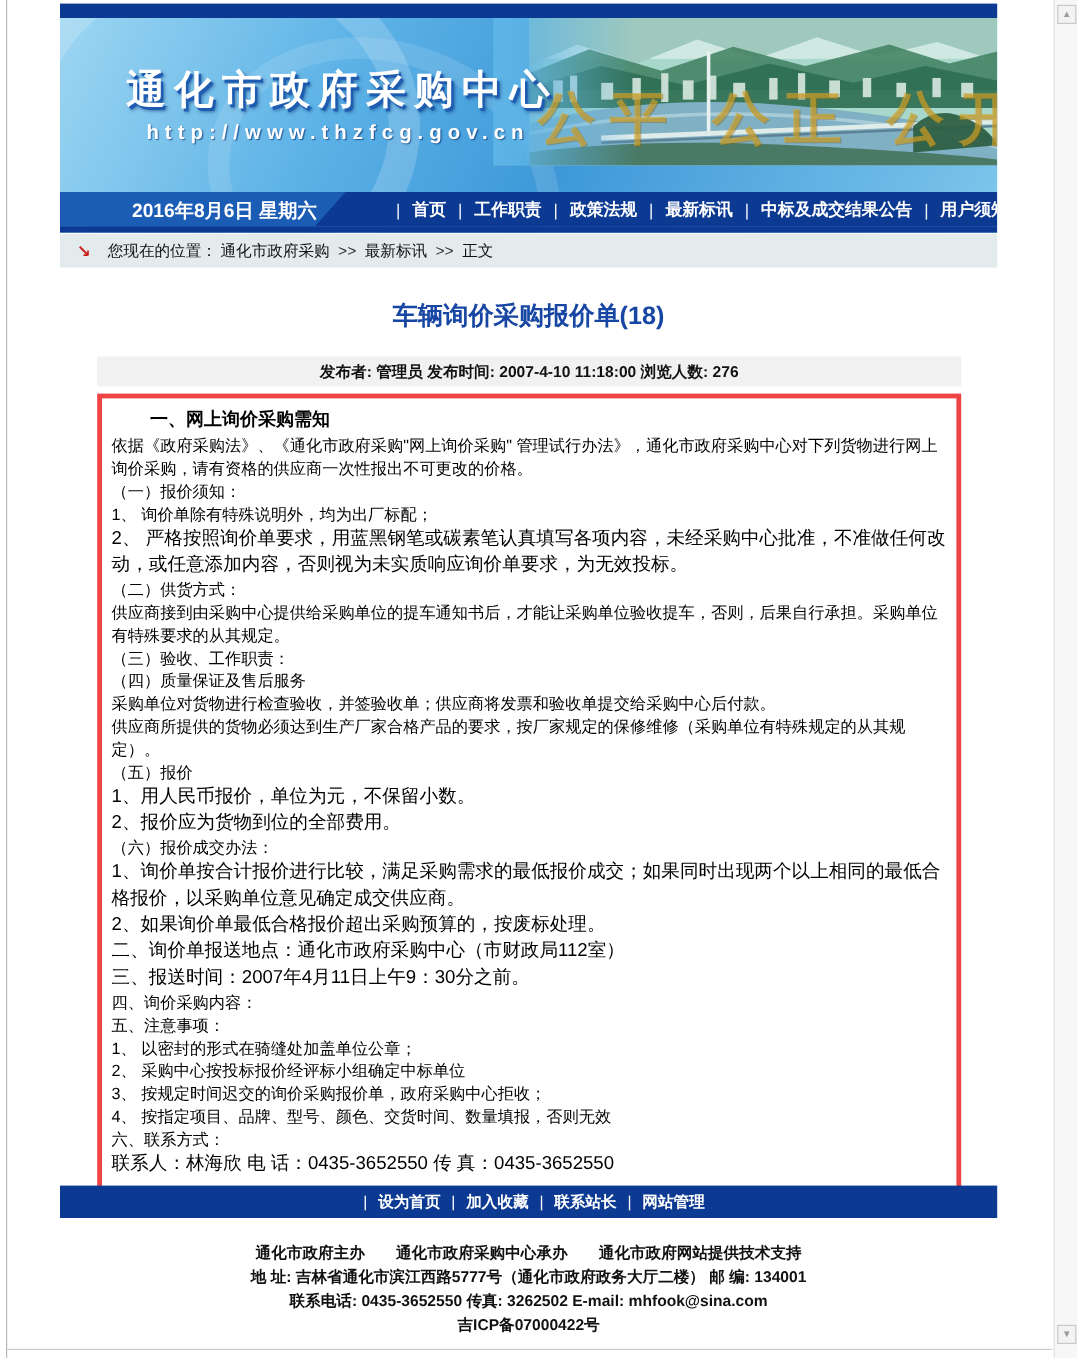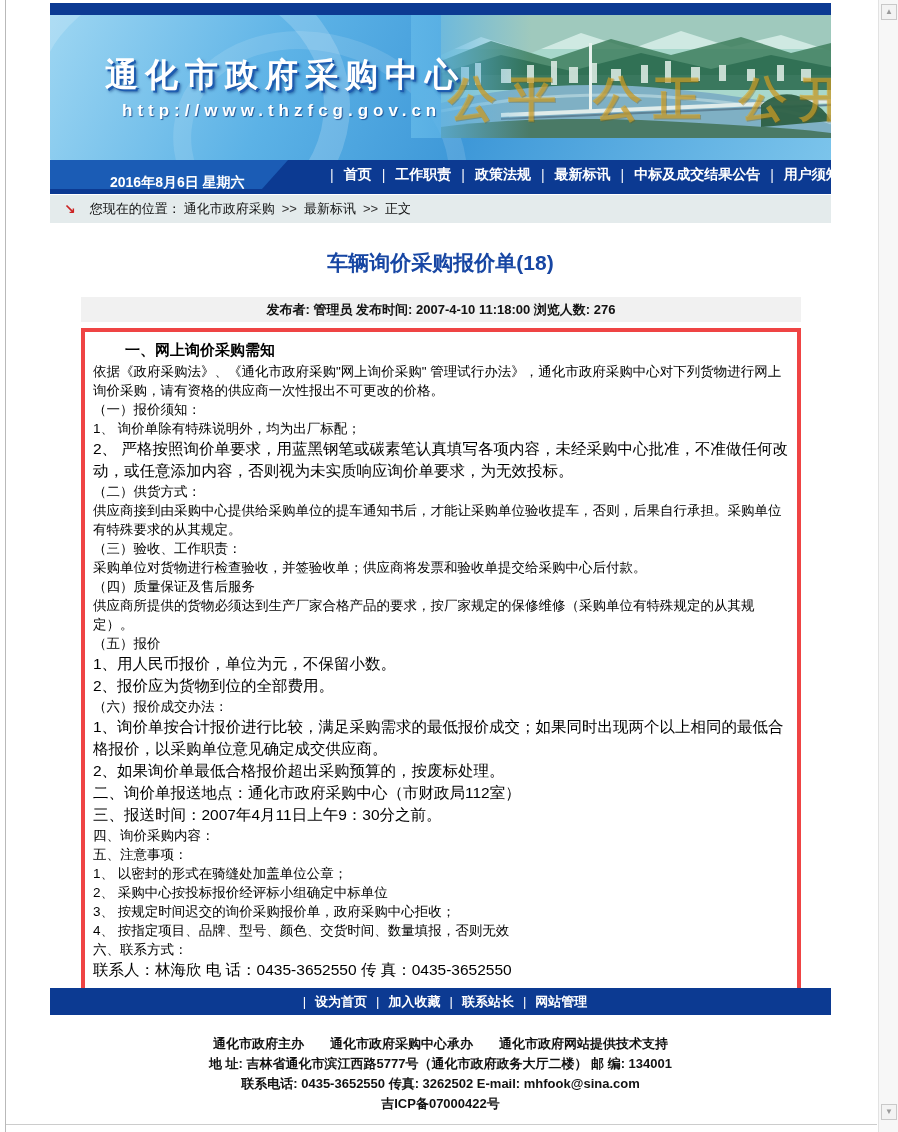--- a/index.html
+++ b/index.html
@@ -40,21 +40,21 @@
                 text-shadow:2px 2px 0 #1d5cb0, 3px 3px 3px rgba(10,50,120,.6); }
   .site-url { position:absolute; left:72px; top:86px; font-size:17px; font-weight:bold;
               color:#ffffff; letter-spacing:5px; text-shadow:1px 1px 1px rgba(10,50,120,.7); }
   .watermark { position:absolute; left:398px; top:52px; font-size:48px; font-weight:bold;
                color:rgba(216,166,40,0.62); letter-spacing:12px; white-space:nowrap;
                text-shadow:1px 1px 0 rgba(120,90,10,.35); }
 
   .datenav { position:absolute; left:0; bottom:5px; width:100%; height:29px; background:#0c3a92; }
   .date-seg { position:absolute; left:0; top:0; height:29px; width:250px; background:#1b5cb5;
               clip-path:polygon(0 0,238px 0,212px 100%,0 100%); }
-  .date-text { position:absolute; left:60px; top:14px; font-size:14px; color:#ffffff; font-weight:bold; }
+  .date-text { position:absolute; left:60px; top:6px; font-size:16px; color:#ffffff; font-weight:bold; }
   .nav-list { position:absolute; left:270px; top:0; height:29px; display:flex; align-items:center;
               color:#ffffff; font-size:14px; font-weight:bold; }
   .nav-list .sep { margin:0 10px; font-weight:normal; opacity:.95; }
   .nav-list .nav-item { cursor:pointer; white-space:nowrap; }
   .navy-strip { position:absolute; left:0; bottom:0; width:100%; height:5px; background:#0c3a92; }
 
   
   .crumbbar { height:28px; background:#e4ebec; margin-top:1px; display:flex; align-items:center;
               font-size:13px; color:#111; }
   .crumb-icon { color:#cc2222; font-weight:bold; font-size:14px; margin:0 14px 0 14px; }
@@ -171,22 +171,22 @@
 
     <div class="content-box" id="article-body">
         <p class="heading">一、网上询价采购需知</p>
         <p class="normal">依据《政府采购法》、《通化市政府采购"网上询价采购" 管理试行办法》，通化市政府采购中心对下列货物进行网上询价采购，请有资格的供应商一次性报出不可更改的价格。</p>
         <p class="normal">（一）报价须知：</p>
         <p class="normal">1、 询价单除有特殊说明外，均为出厂标配；</p>
         <p class="large">2、 严格按照询价单要求，用蓝黑钢笔或碳素笔认真填写各项内容，未经采购中心批准，不准做任何改动，或任意添加内容，否则视为未实质响应询价单要求，为无效投标。</p>
         <p class="normal">（二）供货方式：</p>
         <p class="normal">  供应商接到由采购中心提供给采购单位的提车通知书后，才能让采购单位验收提车，否则，后果自行承担。采购单位有特殊要求的从其规定。</p>
         <p class="normal">（三）验收、工作职责：</p>
+        <p class="normal">（四）质量保证及售后服务</p>
         <p class="normal">采购单位对货物进行检查验收，并签验收单；供应商将发票和验收单提交给采购中心后付款。</p>
-        <p class="normal">（四）质量保证及售后服务</p>
         <p class="normal">  供应商所提供的货物必须达到生产厂家合格产品的要求，按厂家规定的保修维修（采购单位有特殊规定的从其规定）。</p>
         <p class="normal">（五）报价</p>
         <p class="large">1、用人民币报价，单位为元，不保留小数。</p>
         <p class="large">2、报价应为货物到位的全部费用。</p>
         <p class="normal">（六）报价成交办法：</p>
         <p class="large">1、询价单按合计报价进行比较，满足采购需求的最低报价成交；如果同时出现两个以上相同的最低合格报价，以采购单位意见确定成交供应商。</p>
         <p class="large">2、如果询价单最低合格报价超出采购预算的，按废标处理。</p>
         <p class="large">二、询价单报送地点：通化市政府采购中心（市财政局112室）</p>
         <p class="large">三、报送时间：2007年4月11日上午9：30分之前。</p>
         <p class="normal">四、询价采购内容：</p>

